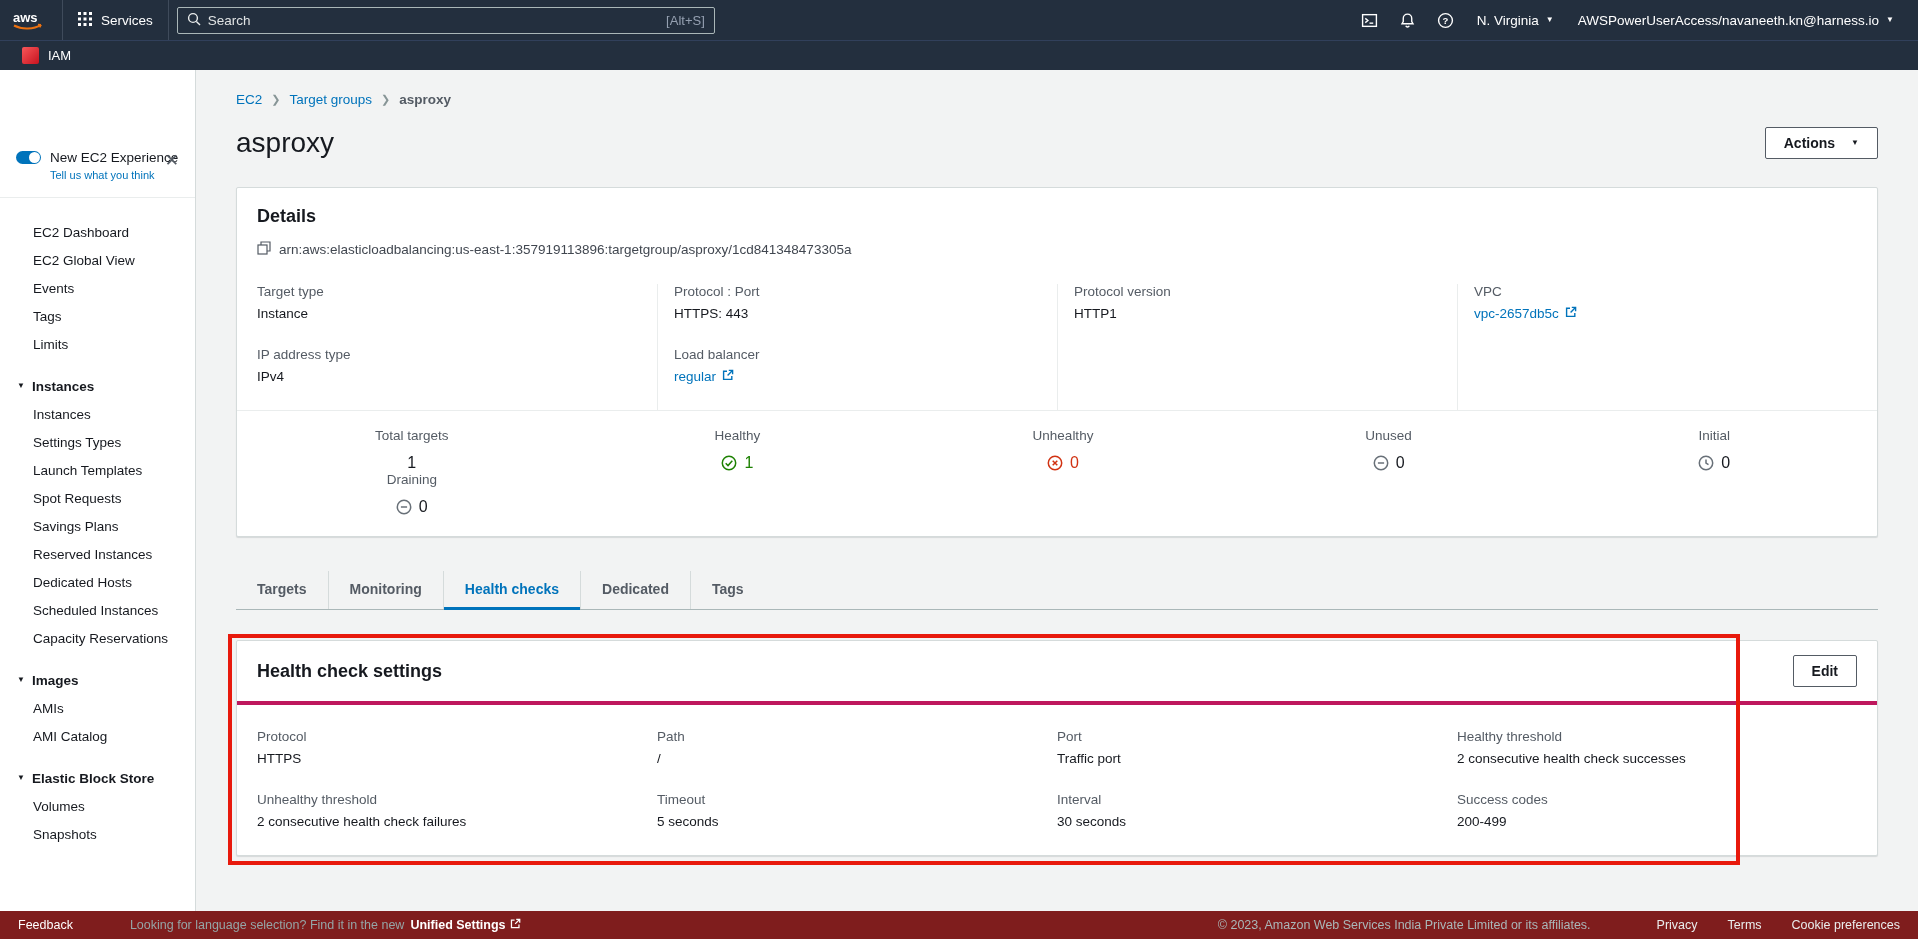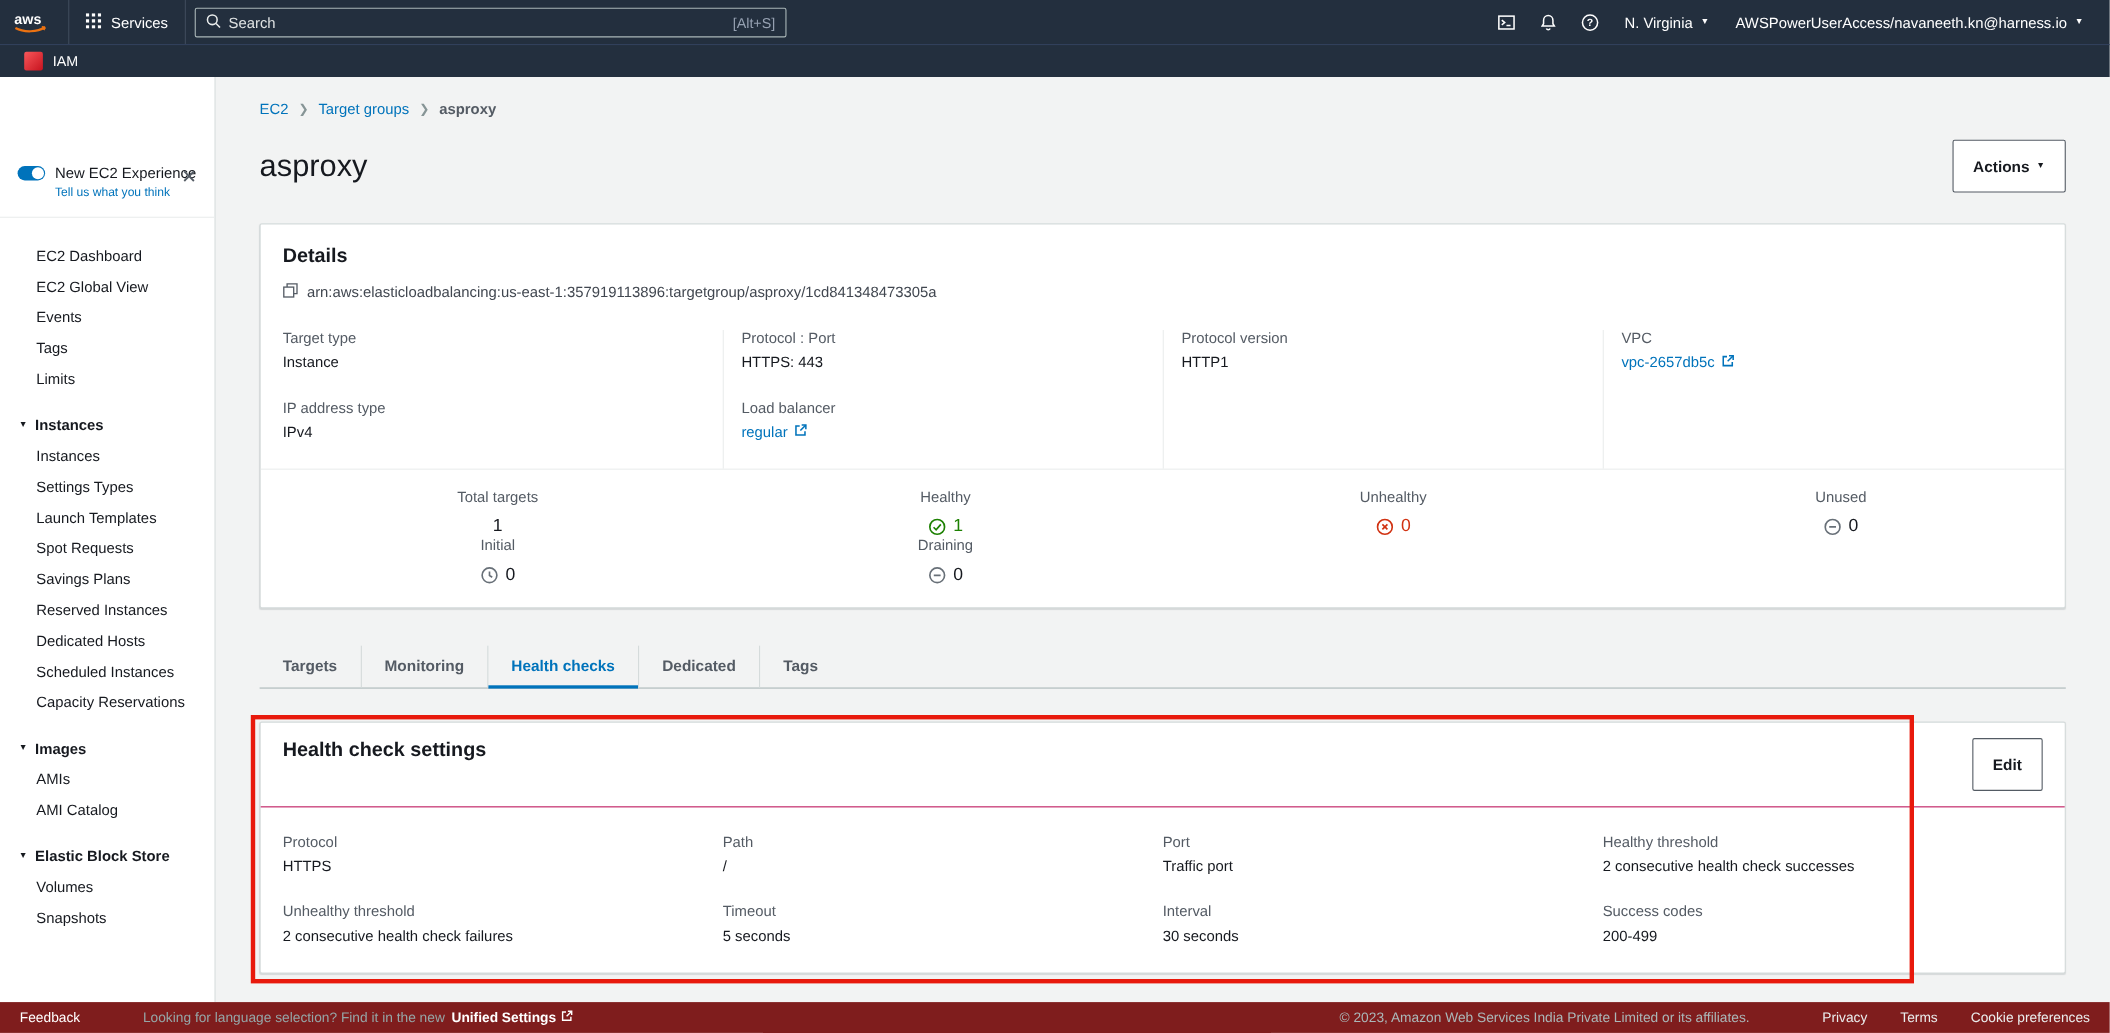--- a/index.html
+++ b/index.html
@@ -51,56 +51,56 @@
                  display:flex; gap:7px; align-items:center; cursor:pointer; }
   .tri { font-size:8px; color:#16191f; line-height:1; }
 
   
   .breadcrumb { display:flex; gap:9px; align-items:center; font-size:13.5px; }
   .crumb-link { color:#0073bb; cursor:pointer; }
   .crumb-sep { color:#879596; font-size:11px; }
   .crumb-current { color:#545b64; font-weight:bold; }
   .title-row { margin-top:20px; display:flex; align-items:center; justify-content:space-between; }
   .page-title { font-size:28px; font-weight:400; color:#16191f; }
-  .btn { background:#fff; border:1px solid #545b64; border-radius:2px; height:48px; padding:0 18px;
-         font-size:14px; font-weight:bold; color:#16191f; display:inline-flex; align-items:center; gap:6px;
+  .btn { background:#fff; border:1px solid #545b64; border-radius:2px; height:32px; padding:0 18px;
+         font-size:14px; font-weight:bold; color:#16191f; display:inline-flex; align-items:center; gap:16px;
          cursor:pointer; font-family:inherit; }
   .btn .caret { color:#16191f; }
 
   
   .card { background:#fff; border:1px solid #d5dbdb; border-radius:2px; box-shadow:0 1px 1px 0 rgba(0,28,36,.12); }
   .details-card { margin-top:28px; }
   .card-body { padding:18px 20px 0 20px; }
   .card-h { font-size:18px; font-weight:bold; color:#16191f; }
   .arn-row { margin-top:14px; display:flex; align-items:center; gap:8px; color:#414750; font-size:13.5px; }
 
   .field-grid { display:grid; grid-template-columns:repeat(4,1fr); margin-top:26px; }
   .details-grid .field-col { border-left:1px solid #eaeded; padding-left:16px; }
   .details-grid .field-col:first-child { border-left:none; padding-left:0; }
   .field { margin-bottom:26px; }
   .field-label { color:#545b64; font-size:13.5px; margin-bottom:7px; }
   .field-value { font-size:13.5px; color:#16191f; }
   .link-value { color:#0073bb; display:flex; gap:6px; align-items:center; cursor:pointer; }
 
-  .counts-row { border-top:1px solid #eaeded; display:grid; grid-template-columns:repeat(4,1fr); padding:17px 0 20px 12px; }
+  .counts-row { border-top:1px solid #eaeded; display:grid; grid-template-columns:repeat(5,1fr); padding:17px 0 20px 12px; }
   .count-col { text-align:center; }
   .count-label { color:#545b64; font-size:13.5px; margin-bottom:11px; }
   .count-value { font-size:16px; display:flex; justify-content:center; align-items:center; gap:7px; color:#16191f; }
   .count-value svg { display:block; }
 
   
   .tabbar { display:flex; margin-top:34px; border-bottom:1px solid #aab7b8; }
   .tab { padding:10px 21px 12px 21px; font-weight:bold; font-size:14px; color:#545b64; cursor:pointer; position:relative; }
   .tab + .tab { border-left:1px solid #d5dbdb; }
   .tab.active { color:#0073bb; }
   .tab.active::after { content:""; position:absolute; left:0; right:0; bottom:-1px; height:3px; background:#0073bb; }
 
   
   .hc-wrap { position:relative; margin-top:30px; }
-  .hc-header { display:flex; justify-content:space-between; padding:14px 20px; border-bottom:1px solid #be185d; }
+  .hc-header { display:flex; justify-content:space-between; align-items:center; padding:14px 20px; border-bottom:4px solid #be185d; }
   .hc-grid { padding:24px 20px 0 20px; margin-top:0; }
   .annotation-box { position:absolute; top:-6px; bottom:-9px; left:-8px; right:138px;
                     border:4px solid #e8190c; pointer-events:none; z-index:4; }
 
   
   .footer { position:absolute; left:0; right:0; bottom:0; height:28px; background:#7f1d1d;
             display:flex; align-items:center; font-size:12.5px; padding:0 18px; }
   .footer-feedback { color:#fff; cursor:pointer; }
   .footer-lang { margin-left:57px; color:#95a5a6; display:flex; gap:6px; align-items:center; }
   .footer-lang-link { color:#fff; font-weight:bold; display:flex; gap:4px; align-items:center; cursor:pointer; }

